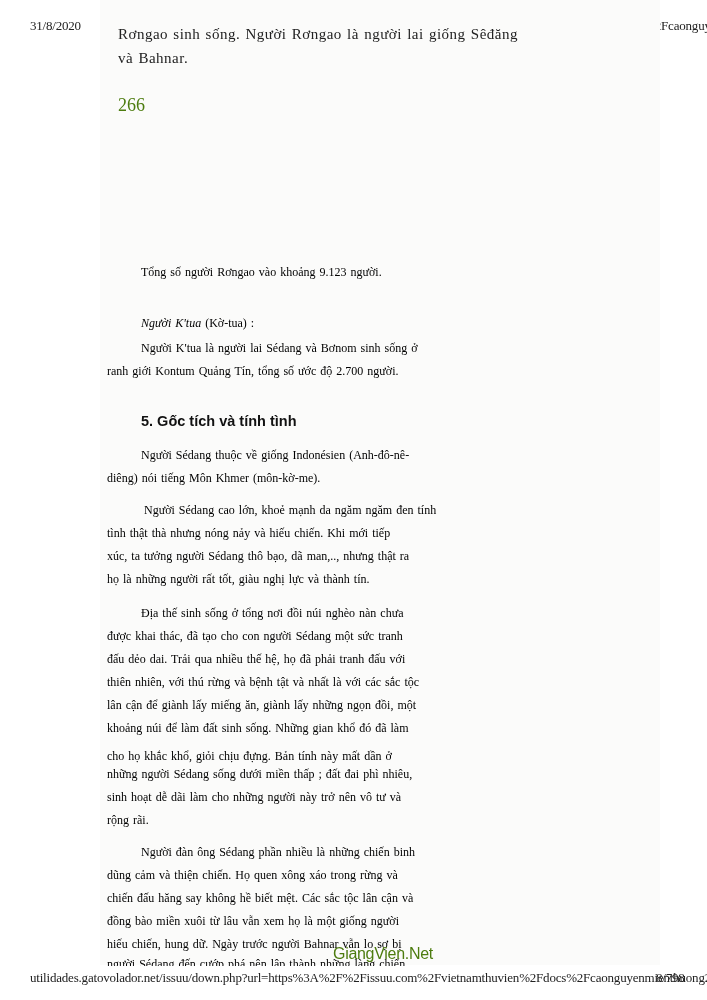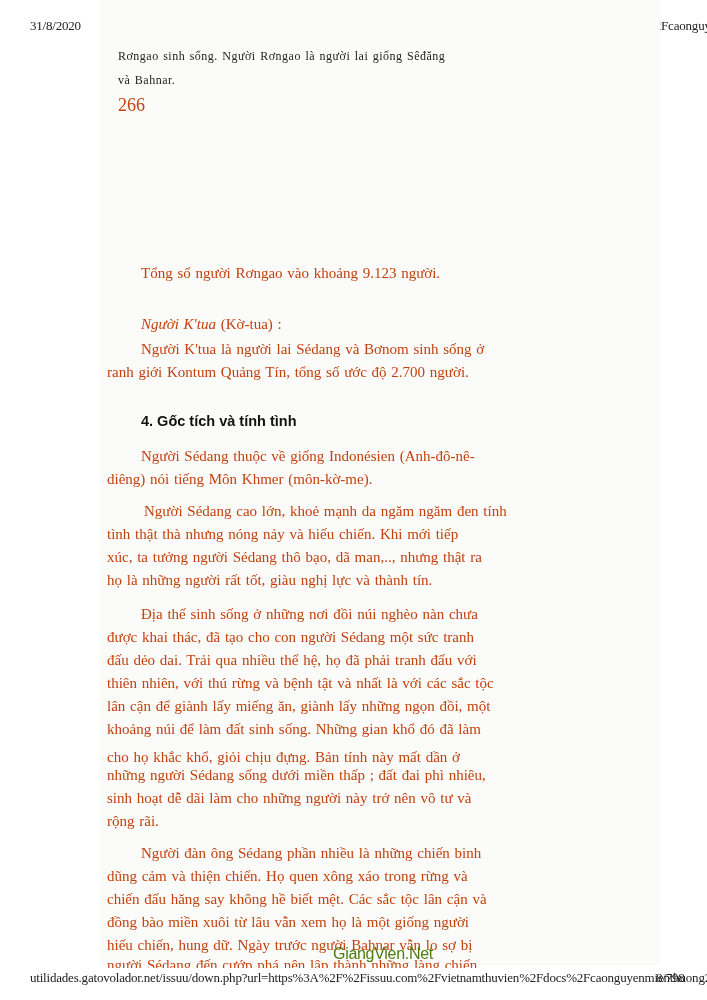--- a/index.html
+++ b/index.html
@@ -16,25 +16,25 @@
     .hdr-date { left:30px; top:18px; }
     .hdr-url { left:108px; top:18px; }
     .ftr-url { left:30px; top:970px; }
     .ftr-page { left:656px; top:970px; }
     .scan {
       position:absolute; left:100px; top:0; width:560px; height:965px;
       background:#fbfbfa;
     }
     .line {
       position:absolute; font-family:"Liberation Serif", serif;
-      font-size:15px; white-space:nowrap; color:#c2410c;
+      font-size:12px; white-space:nowrap; color:#000000;
       word-spacing:1px;
     }
-    .line.top { font-family:"Liberation Serif", serif; font-size:12px; letter-spacing:0.5px; color:#222;margin-top:23px; }
-    .pagenum { position:absolute; left:118px; top:95px; font-family:"Liberation Serif", serif; font-size:18px; color:#c2410c; }
+    .line.top { font-family:"Liberation Serif", serif; font-size:15px; letter-spacing:0.5px; color:#222; }
+    .pagenum { position:absolute; left:118px; top:95px; font-family:"Liberation Serif", serif; font-size:18px; color:#4d7c0f; }
     .heading { position:absolute; left:141px; top:413px; font-family:"Liberation Sans", sans-serif; font-weight:bold; font-size:14.5px; color:#111; }
     .italic { font-style:italic; }
     .watermark {
       position:absolute; left:305px; top:945px;
       font-family:"Liberation Sans", sans-serif; font-size:16px; color:#4d7c0f;
       font-weight:normal; letter-spacing:-0.3px;margin-left:28px;
     }
   </style>
 </head>
 <body>
@@ -48,31 +48,31 @@
 <div class="line top" style="left:118px;top:50px;">và Bahnar.</div>
 <div class="pagenum">266</div>
 
 <div class="line" style="left:141px;top:265px;">Tổng số người Rơngao vào khoảng 9.123 người.</div>
 
 <div class="line" style="left:141px;top:316px;"><span class="italic">Người K'tua</span><span> (Kờ-tua) :</span></div>
 
 <div class="line" style="left:141px;top:341px;">Người K'tua là người lai Sédang và Bơnom sinh sống ở</div>
 <div class="line" style="left:107px;top:364px;">ranh giới Kontum Quảng Tín, tổng số ước độ 2.700 người.</div>
 
-<div class="heading">4. Gốc tích và tính tình</div>
+<div class="heading">5. Gốc tích và tính tình</div>
 
 <div class="line" style="left:141px;top:448px;">Người  Sédang thuộc về giống Indonésien (Anh-đô-nê-</div>
 <div class="line" style="left:107px;top:471px;">diêng) nói tiếng Môn Khmer (môn-kờ-me).</div>
 
 <div class="line" style="left:144px;top:503px;">Người Sédang cao lớn, khoẻ mạnh da ngăm ngăm đen tính</div>
 <div class="line" style="left:107px;top:526px;">tình thật thà nhưng nóng nảy và  hiếu chiến. Khi mới tiếp</div>
 <div class="line" style="left:107px;top:549px;text-align:right;">xúc, ta tưởng người Sédang thô bạo, dã man,.., nhưng thật ra</div>
 <div class="line" style="left:107px;top:572px;">họ là những người rất tốt, giàu nghị lực và thành tín.</div>
 
-<div class="line" style="left:141px;top:606px;">Địa thế sinh sống ở những nơi đồi núi nghèo nàn chưa</div>
+<div class="line" style="left:141px;top:606px;">Địa thế sinh sống ở tổng nơi đồi núi nghèo nàn chưa</div>
 <div class="line" style="left:107px;top:629px;">được khai thác, đã tạo cho  con người Sédang một sức tranh</div>
 <div class="line" style="left:107px;top:652px;">đấu dẻo dai. Trải qua nhiều thế hệ, họ đã phải tranh đấu với</div>
 <div class="line" style="left:107px;top:675px;text-align:right;">thiên nhiên, với thú rừng và bệnh tật và nhất là với các sắc tộc</div>
 <div class="line" style="left:107px;top:698px;">lân cận để giành lấy miếng ăn, giành lấy những ngọn đồi, một</div>
 <div class="line" style="left:107px;top:721px;">khoảng núi để làm đất sinh sống. Những gian khổ đó đã làm</div>
 <div class="line" style="left:107px;top:724px;margin-top:25px;">cho họ khắc khổ, giỏi chịu đựng. Bản tính này mất dần ở</div>
 <div class="line" style="left:107px;top:767px;text-align:right;">những người Sédang sống dưới miền thấp ; đất đai phì nhiêu,</div>
 <div class="line" style="left:107px;top:790px;">sinh hoạt dễ dãi làm cho những người này trở nên vô tư và</div>
 <div class="line" style="left:107px;top:813px;">rộng rãi.</div>
 

